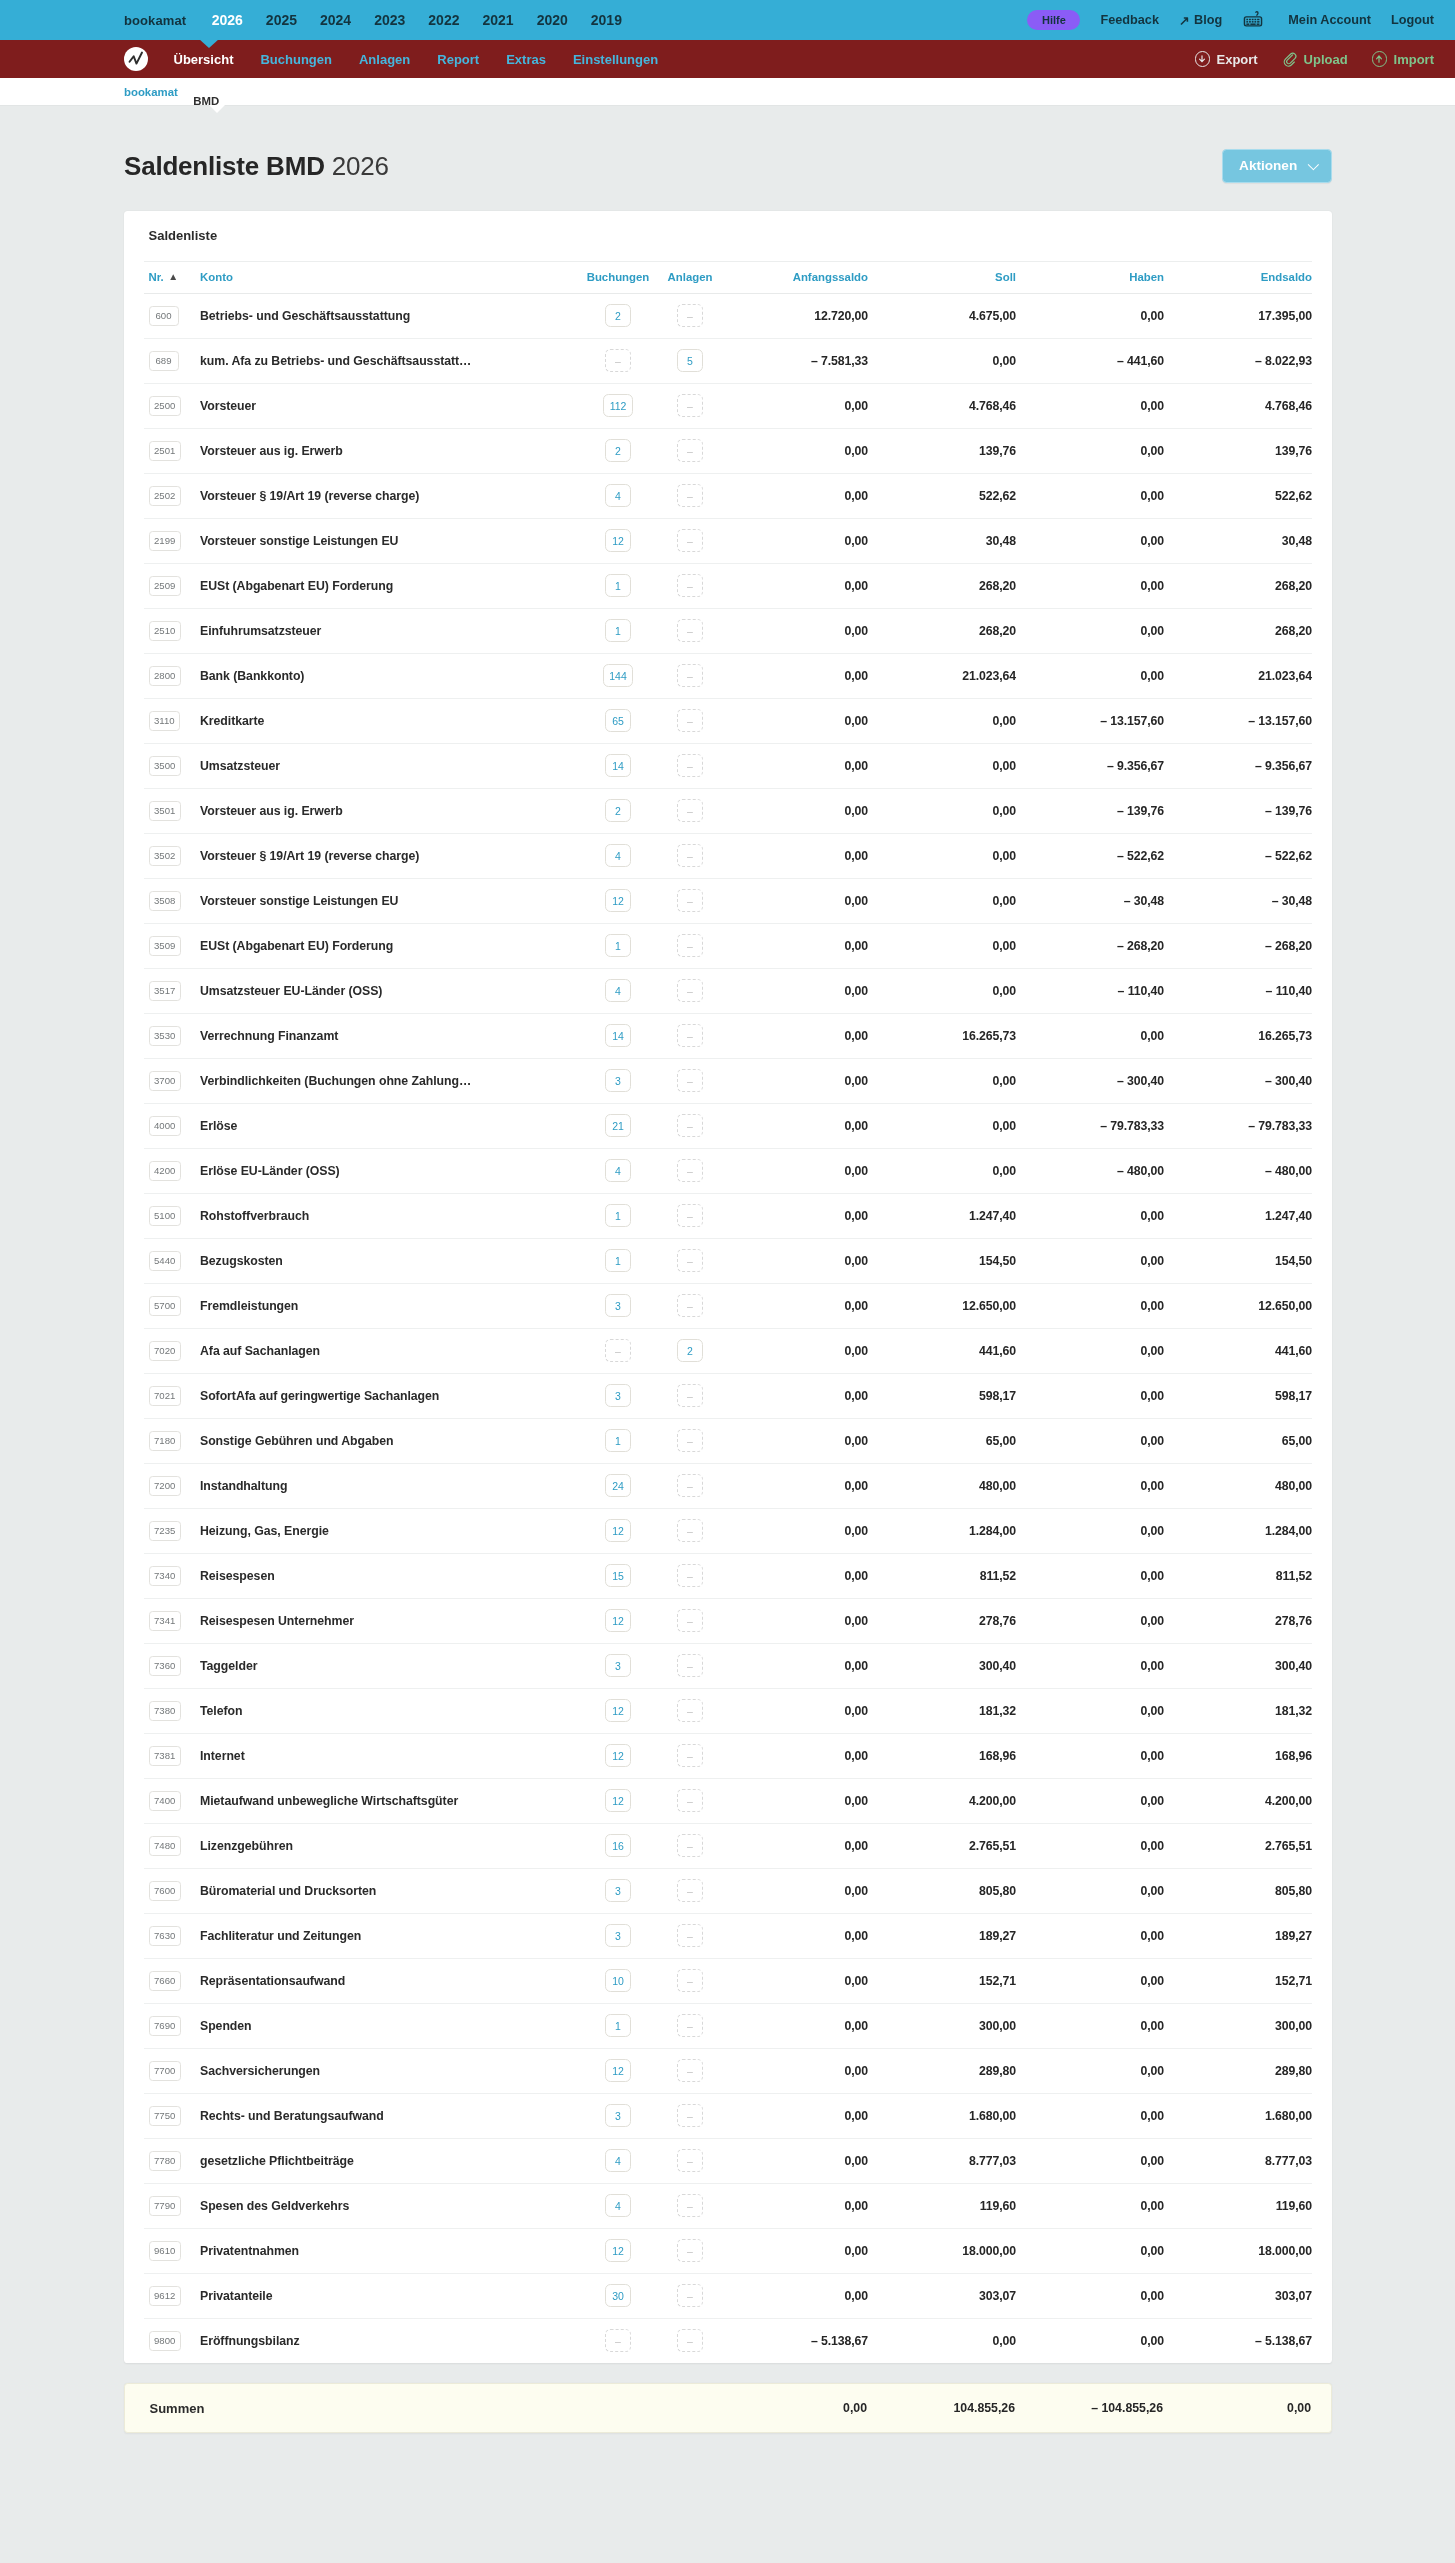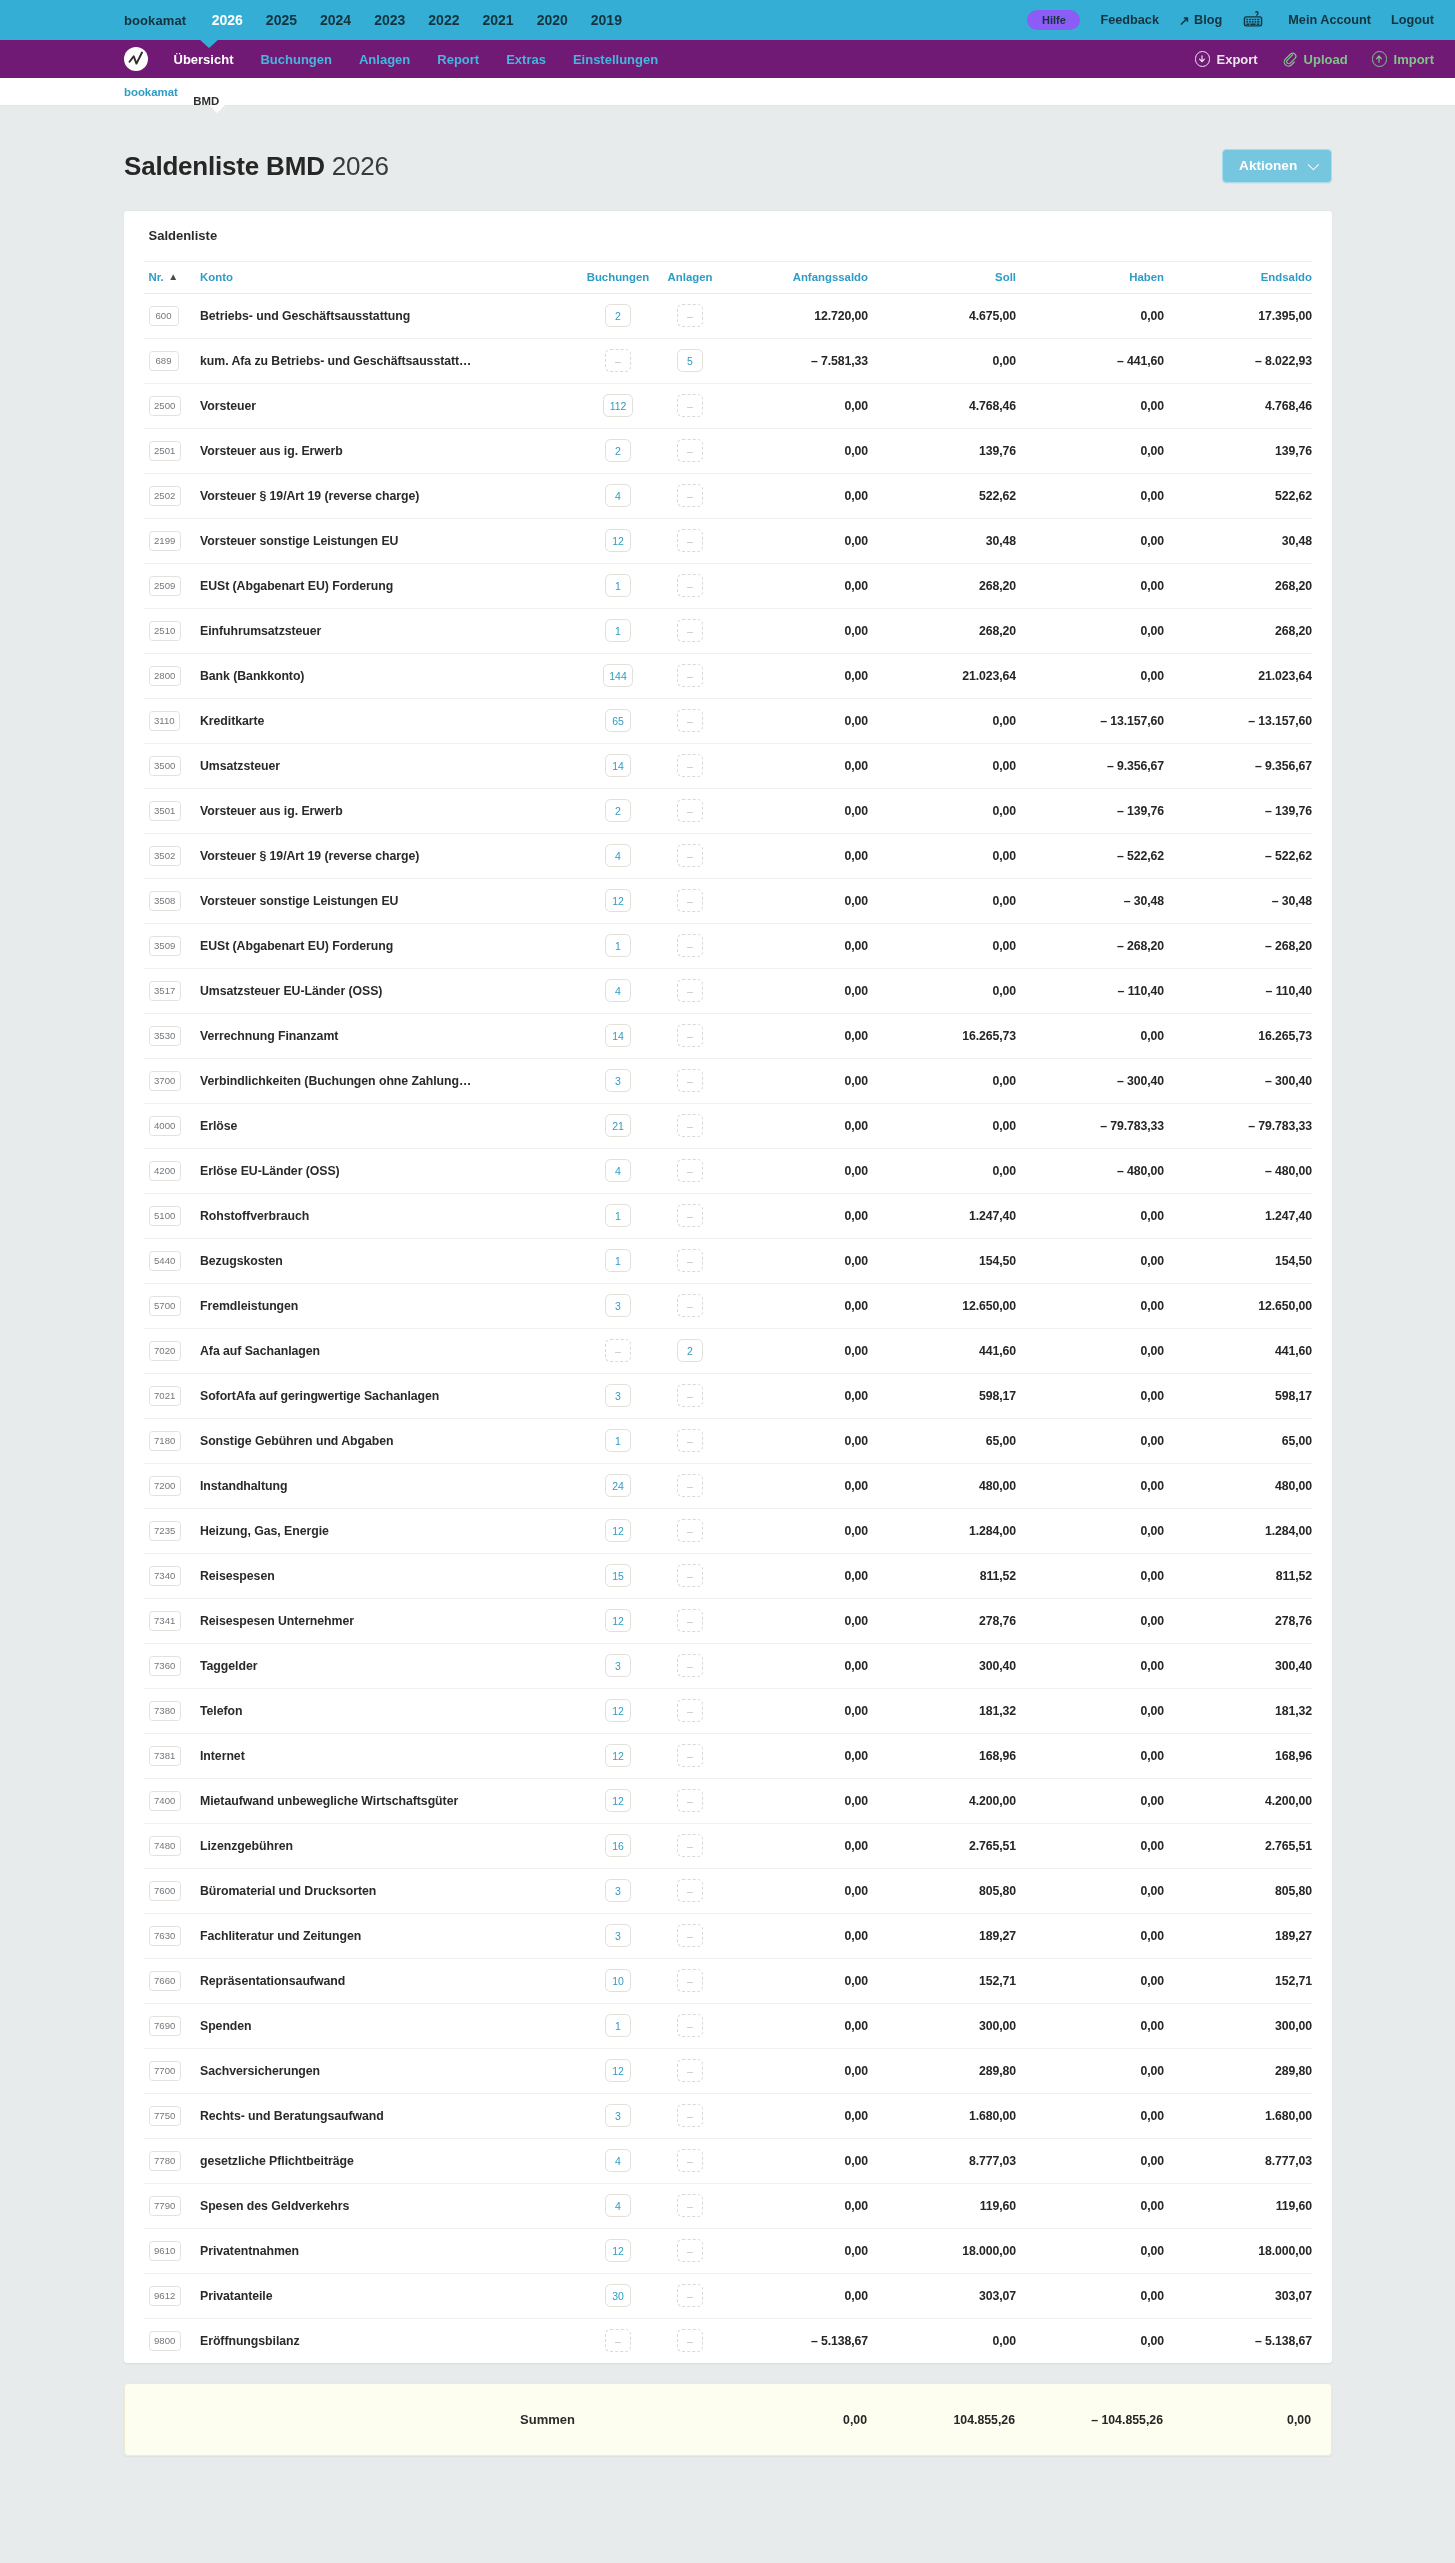--- a/index.html
+++ b/index.html
@@ -37,21 +37,21 @@
   }
   .ybl {
     font-size: 12.7px; font-weight: bold; color: #13343f;
     margin-right: 20px; cursor: pointer; display: flex; align-items: center; gap: 4.5px;
   }
   .ybl.plain { font-weight: bold; }
   .kbd-icon { margin-right: 24px; cursor: pointer; display: flex; align-items: center; }
 
   
   .navbar {
-    height: 38px; background: #701a75; display: flex; align-items: center;
+    height: 38px; background: #7f1d1d; display: flex; align-items: center;
     position: relative;
   }
   .nav-notch {
     position: absolute; top: -0.9px; left: 199px; width: 0; height: 0;
     border-left: 10px solid transparent; border-right: 10px solid transparent;
     border-top: 9px solid #35aed6;
   }
   .logo {
     width: 24px; height: 24px; border-radius: 50%; background: #fff;
     margin-left: 124px; margin-right: 25.5px; display: flex; align-items: center;
@@ -155,21 +155,21 @@
     text-align: right; font-size: 12.3px; color: #262626; font-weight: bold;
     letter-spacing: -0.1px;
   }
 
   
   .summary {
     margin-top: 20px; background: #fdfdf0; border: 0.9px solid #ecebd8;
     border-radius: 3.6px; box-shadow: 0 0.9px 1.8px rgba(0,0,0,.05);
     padding: 0 20px; margin-bottom: 55px;
   }
-  .summary table td { height: 71px; text-align: right; }
+  .summary table td { height: 48px; }
   .s-label { font-size: 13px; font-weight: bold; color: #2b2b2b; padding-left: 4.5px; }
   .s-num { text-align: right; font-size: 12.3px; font-weight: bold; color: #262626; }
 </style>
 </head>
 <body>
 
 <div class="yearbar">
   <div class="yearbar-left">
     <span class="brand-small">bookamat</span>
     <span id="years-holder" style="display:flex;align-items:baseline;">

